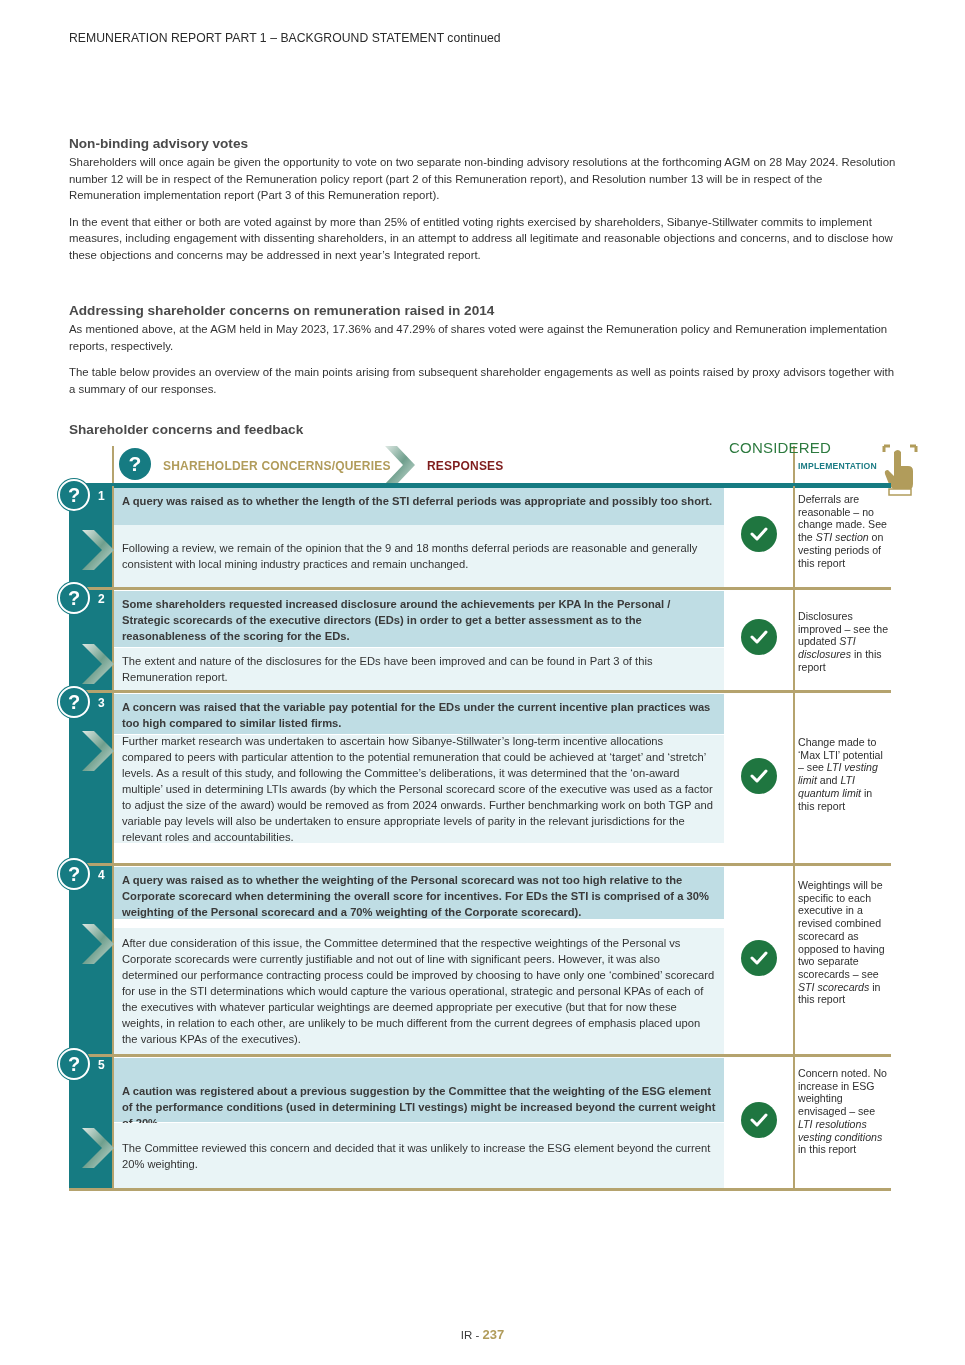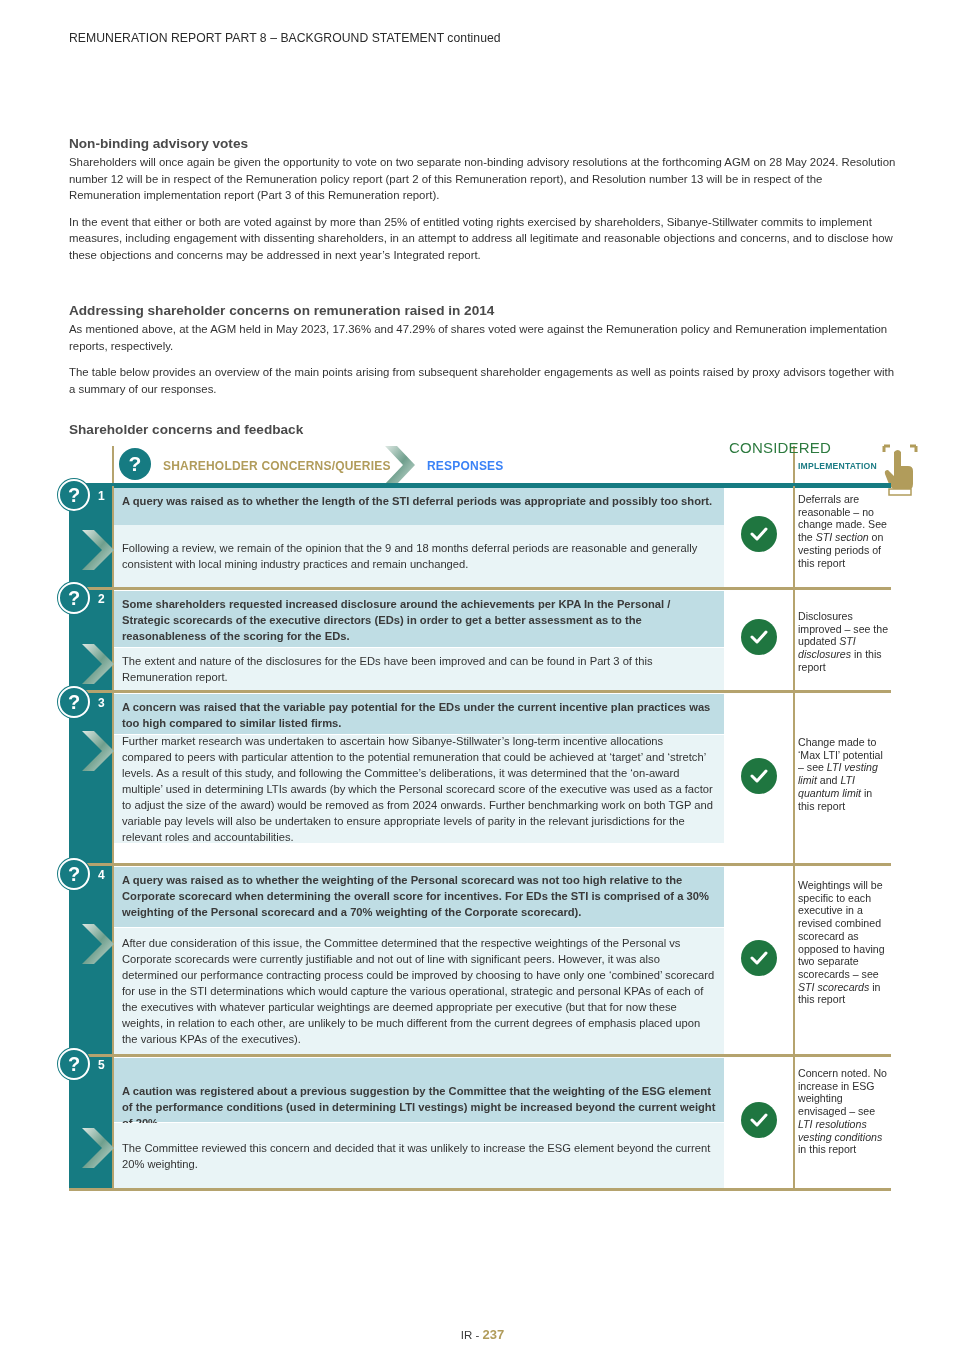--- a/index.html
+++ b/index.html
@@ -12,21 +12,21 @@
   .section h2 { font-size: 13.6px; font-weight: bold; color: #4a4a4a; margin-bottom: 3px; }
   .section p { font-size: 11.4px; line-height: 16.6px; color: #333; }
   .section p + p { margin-top: 10px; }
 
   .table-title { position: absolute; left: 69px; top: 422px; font-size: 13.6px; font-weight: bold; color: #4a4a4a; }
   .hdr-vline { position: absolute; left: 112px; top: 446px; width: 2px; height: 38px; background: #b5a36e; }
   .hdr-vline2 { position: absolute; left: 793px; top: 446px; width: 2px; height: 38px; background: #b5a36e; }
   .hdr-q { position: absolute; left: 119px; top: 448px; width: 32px; height: 32px; border-radius: 50%; background: #167b82; color: #fff; font-weight: bold; font-size: 21px; text-align: center; line-height: 32px; }
   .hdr-concerns { position: absolute; left: 163px; top: 459px; font-size: 12px; font-weight: bold; color: #b19c5b; letter-spacing: 0.2px; }
   .hdr-chev { position: absolute; left: 383px; top: 446px; width: 34px; height: 38px; }
-  .hdr-responses { position: absolute; left: 427px; top: 459px; font-size: 12px; font-weight: bold; color: #3b82f6; letter-spacing: 0.2px; }
+  .hdr-responses { position: absolute; left: 427px; top: 459px; font-size: 12px; font-weight: bold; color: #7f1d1d; letter-spacing: 0.2px; }
   .hdr-considered { position: absolute; left: 729px; top: 439px; font-size: 15px; font-weight: normal; color: #2d7a3f; letter-spacing: 0.2px; }
   .hdr-impl { position: absolute; left: 798px; top: 461px; font-size: 8.6px; font-weight: bold; color: #1d7c85; letter-spacing: 0.2px; }
   .hdr-hand { position: absolute; left: 880px; top: 444px; width: 40px; height: 52px; }
   .hdr-bar { position: absolute; left: 69px; top: 483px; width: 822px; height: 5px; background: #167b82; }
 
   .leftbar { position: absolute; left: 69px; top: 486px; width: 44px; height: 703px; background: #167b82; }
   .qcirc { position: absolute; left: 58px; width: 32px; height: 32px; border-radius: 50%; background: #167b82; border: 2px solid #ffffff; color: #fff; font-weight: bold; font-size: 20px; text-align: center; line-height: 28px; box-shadow: 0 0 0 1px #167b82; }
   .qnum { position: absolute; left: 98px; font-size: 12px; font-weight: bold; color: #ffffff; }
   .chev { position: absolute; left: 80px; width: 36px; height: 40px; }
 
@@ -38,21 +38,21 @@
   .impl-txt { position: absolute; left: 798px; width: 92px; font-size: 10.6px; line-height: 12.7px; color: #2e2e2e; }
   .impl-txt i { font-style: italic; }
   .rowline { position: absolute; left: 69px; width: 822px; height: 3px; background: #b5a36e; }
 
   .footer { position: absolute; left: 0; width: 965px; top: 1327px; text-align: center; font-size: 11.5px; color: #3a3a3a; }
   .footer .pg { color: #b19c5b; font-weight: bold; font-size: 13px; }
 </style>
 </head>
 <body>
 
-<div class="running-head">REMUNERATION REPORT PART 8 – BACKGROUND STATEMENT continued</div>
+<div class="running-head">REMUNERATION REPORT PART 1 – BACKGROUND STATEMENT continued</div>
 
 <div class="section" style="top:136px;">
   <h2>Non-binding advisory votes</h2>
   <p>Shareholders will once again be given the opportunity to vote on two separate non-binding advisory resolutions at the forthcoming AGM on 28 May 2024. Resolution number 12 will be in respect of the Remuneration policy report (part 2 of this Remuneration report), and Resolution number 13 will be in respect of the Remuneration implementation report (Part 3 of this Remuneration report).</p>
   <p>In the event that either or both are voted against by more than 25% of entitled voting rights exercised by shareholders, Sibanye-Stillwater commits to implement measures, including engagement with dissenting shareholders, in an attempt to address all legitimate and reasonable objections and concerns, and to disclose how these objections and concerns may be addressed in next year’s Integrated report.</p>
 </div>
 
 <div class="section" style="top:303px;">
   <h2>Addressing shareholder concerns on remuneration raised in 2014</h2>
   <p>As mentioned above, at the AGM held in May 2023, 17.36% and 47.29% of shares voted were against the Remuneration policy and Remuneration implementation reports, respectively.</p>
@@ -132,21 +132,21 @@
     <polygon points="2,0 14,0 34,20 14,40 2,40 22,20" fill="url(#cg)"></polygon>
   </svg>
 <div class="check" style="top:758px;"><svg viewBox="0 0 36 36" width="36" height="36">
       <path d="M11 18 L16 23 L25 13" stroke="#fff" stroke-width="3" fill="none" stroke-linecap="round" stroke-linejoin="round"></path>
     </svg></div>
 <div class="impl-line" style="top:693px;height:171px;"></div>
 <div class="impl-txt" style="top:736px;"><span>Change made to ‘Max LTI’ potential – see </span><i>LTI vesting limit</i><span> and </span><i>LTI quantum limit</i><span> in this report</span></div>
 <div class="rowline" style="top:863px;"></div>
 
 <div class="vsep" style="top:866px;height:189px;"></div>
-<div class="q-cell" style="top:867px;height:60px;">A query was raised as to whether the weighting of the Personal scorecard was not too high relative to the Corporate scorecard when determining the overall score for incentives. For EDs the STI is comprised of a 30% weighting of the Personal scorecard and a 70% weighting of the Corporate scorecard).</div>
+<div class="q-cell" style="top:867px;height:52px;">A query was raised as to whether the weighting of the Personal scorecard was not too high relative to the Corporate scorecard when determining the overall score for incentives. For EDs the STI is comprised of a 30% weighting of the Personal scorecard and a 70% weighting of the Corporate scorecard).</div>
 <div class="r-cell" style="top:928px;height:126px;">
     <span>After due consideration of this issue, the Committee determined that the respective weightings of the Personal vs Corporate scorecards were currently justifiable and not out of line with significant peers. However, it was also determined our performance contracting process could be improved by choosing to have only one ‘combined’ scorecard for use in the STI determinations which would capture the various operational, strategic and personal KPAs of each of the executives with whatever particular weightings are deemed appropriate per executive (but that for now these weights, in relation to each other, are unlikely to be much different from the current degrees of emphasis placed upon the various KPAs of the executives).</span>
   </div>
 <div class="qcirc" style="top:858px;">?</div>
 <div class="qnum" style="top:868px;">4</div>
 <svg class="chev" style="top:924px;" viewBox="0 0 36 40">
     <polygon points="2,0 14,0 34,20 14,40 2,40 22,20" fill="url(#cg)"></polygon>
   </svg>
 <div class="check" style="top:940px;"><svg viewBox="0 0 36 36" width="36" height="36">
       <path d="M11 18 L16 23 L25 13" stroke="#fff" stroke-width="3" fill="none" stroke-linecap="round" stroke-linejoin="round"></path>

